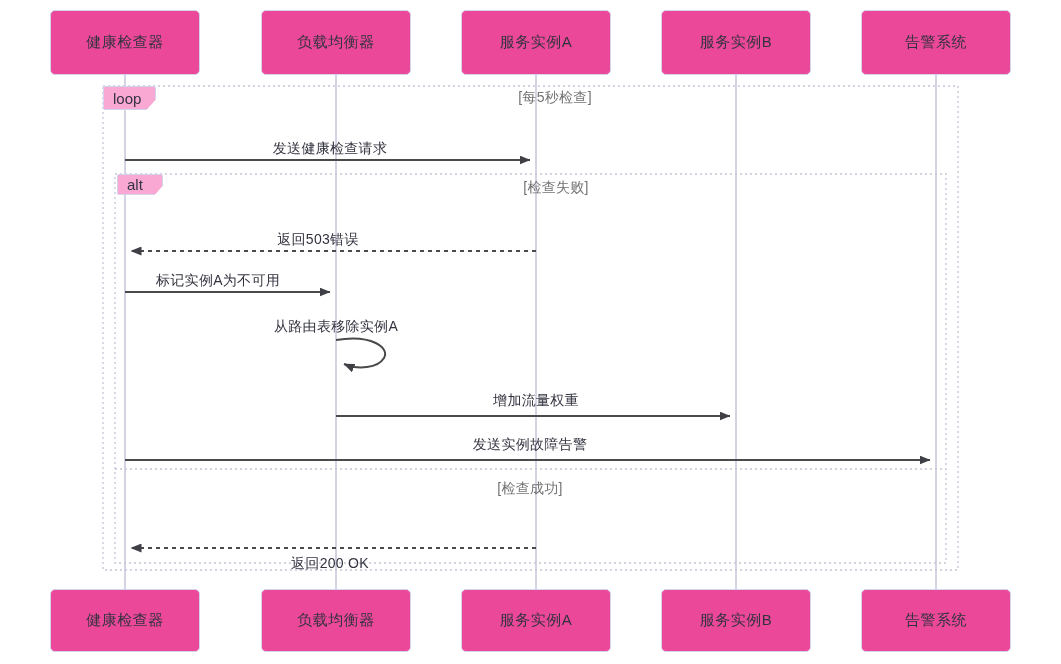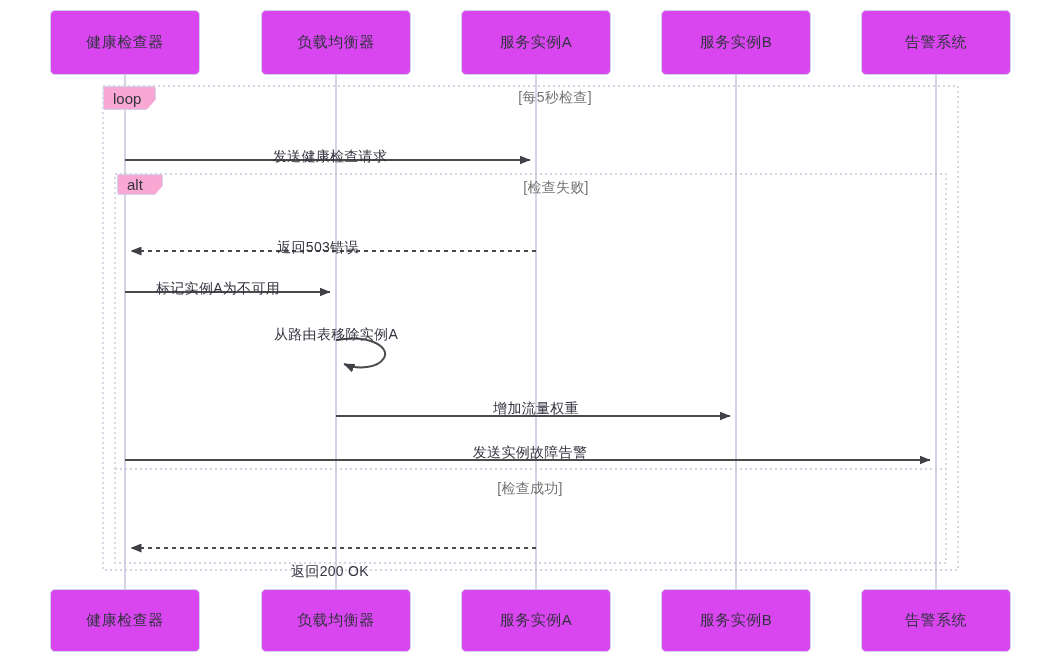--- a/index.html
+++ b/index.html
@@ -10,21 +10,21 @@
     overflow:hidden;
     position:relative;
   }
   #diagram-root{position:absolute;left:0;top:0;width:1061px;height:664px;}
   svg.diagram-canvas{position:absolute;left:0;top:0;width:1061px;height:664px;}
 
   
   .participant-box{
     position:absolute;
     box-sizing:border-box;
-    background:#d946ef;
+    background:#ec4899;
     border:1px solid #D3D3EC;
     border-radius:5px;
     display:flex;align-items:center;justify-content:center;
     color:#333340;
     font-size:15px;
     letter-spacing:.5px;
   }
   .participant-label{pointer-events:none;white-space:nowrap;}
 
   
@@ -41,21 +41,20 @@
     border-radius:2px;
   }
   
   .msg-text{
     position:absolute;
     color:#333340;
     font-size:14px;
     white-space:nowrap;
     transform:translateX(-50%);
     letter-spacing:.3px;
-    margin-top:8px;
   }
   .cond-text{
     position:absolute;
     color:#737373;
     font-size:14px;
     white-space:nowrap;
     transform:translateX(-50%);
     letter-spacing:.3px;
   }
 </style>

